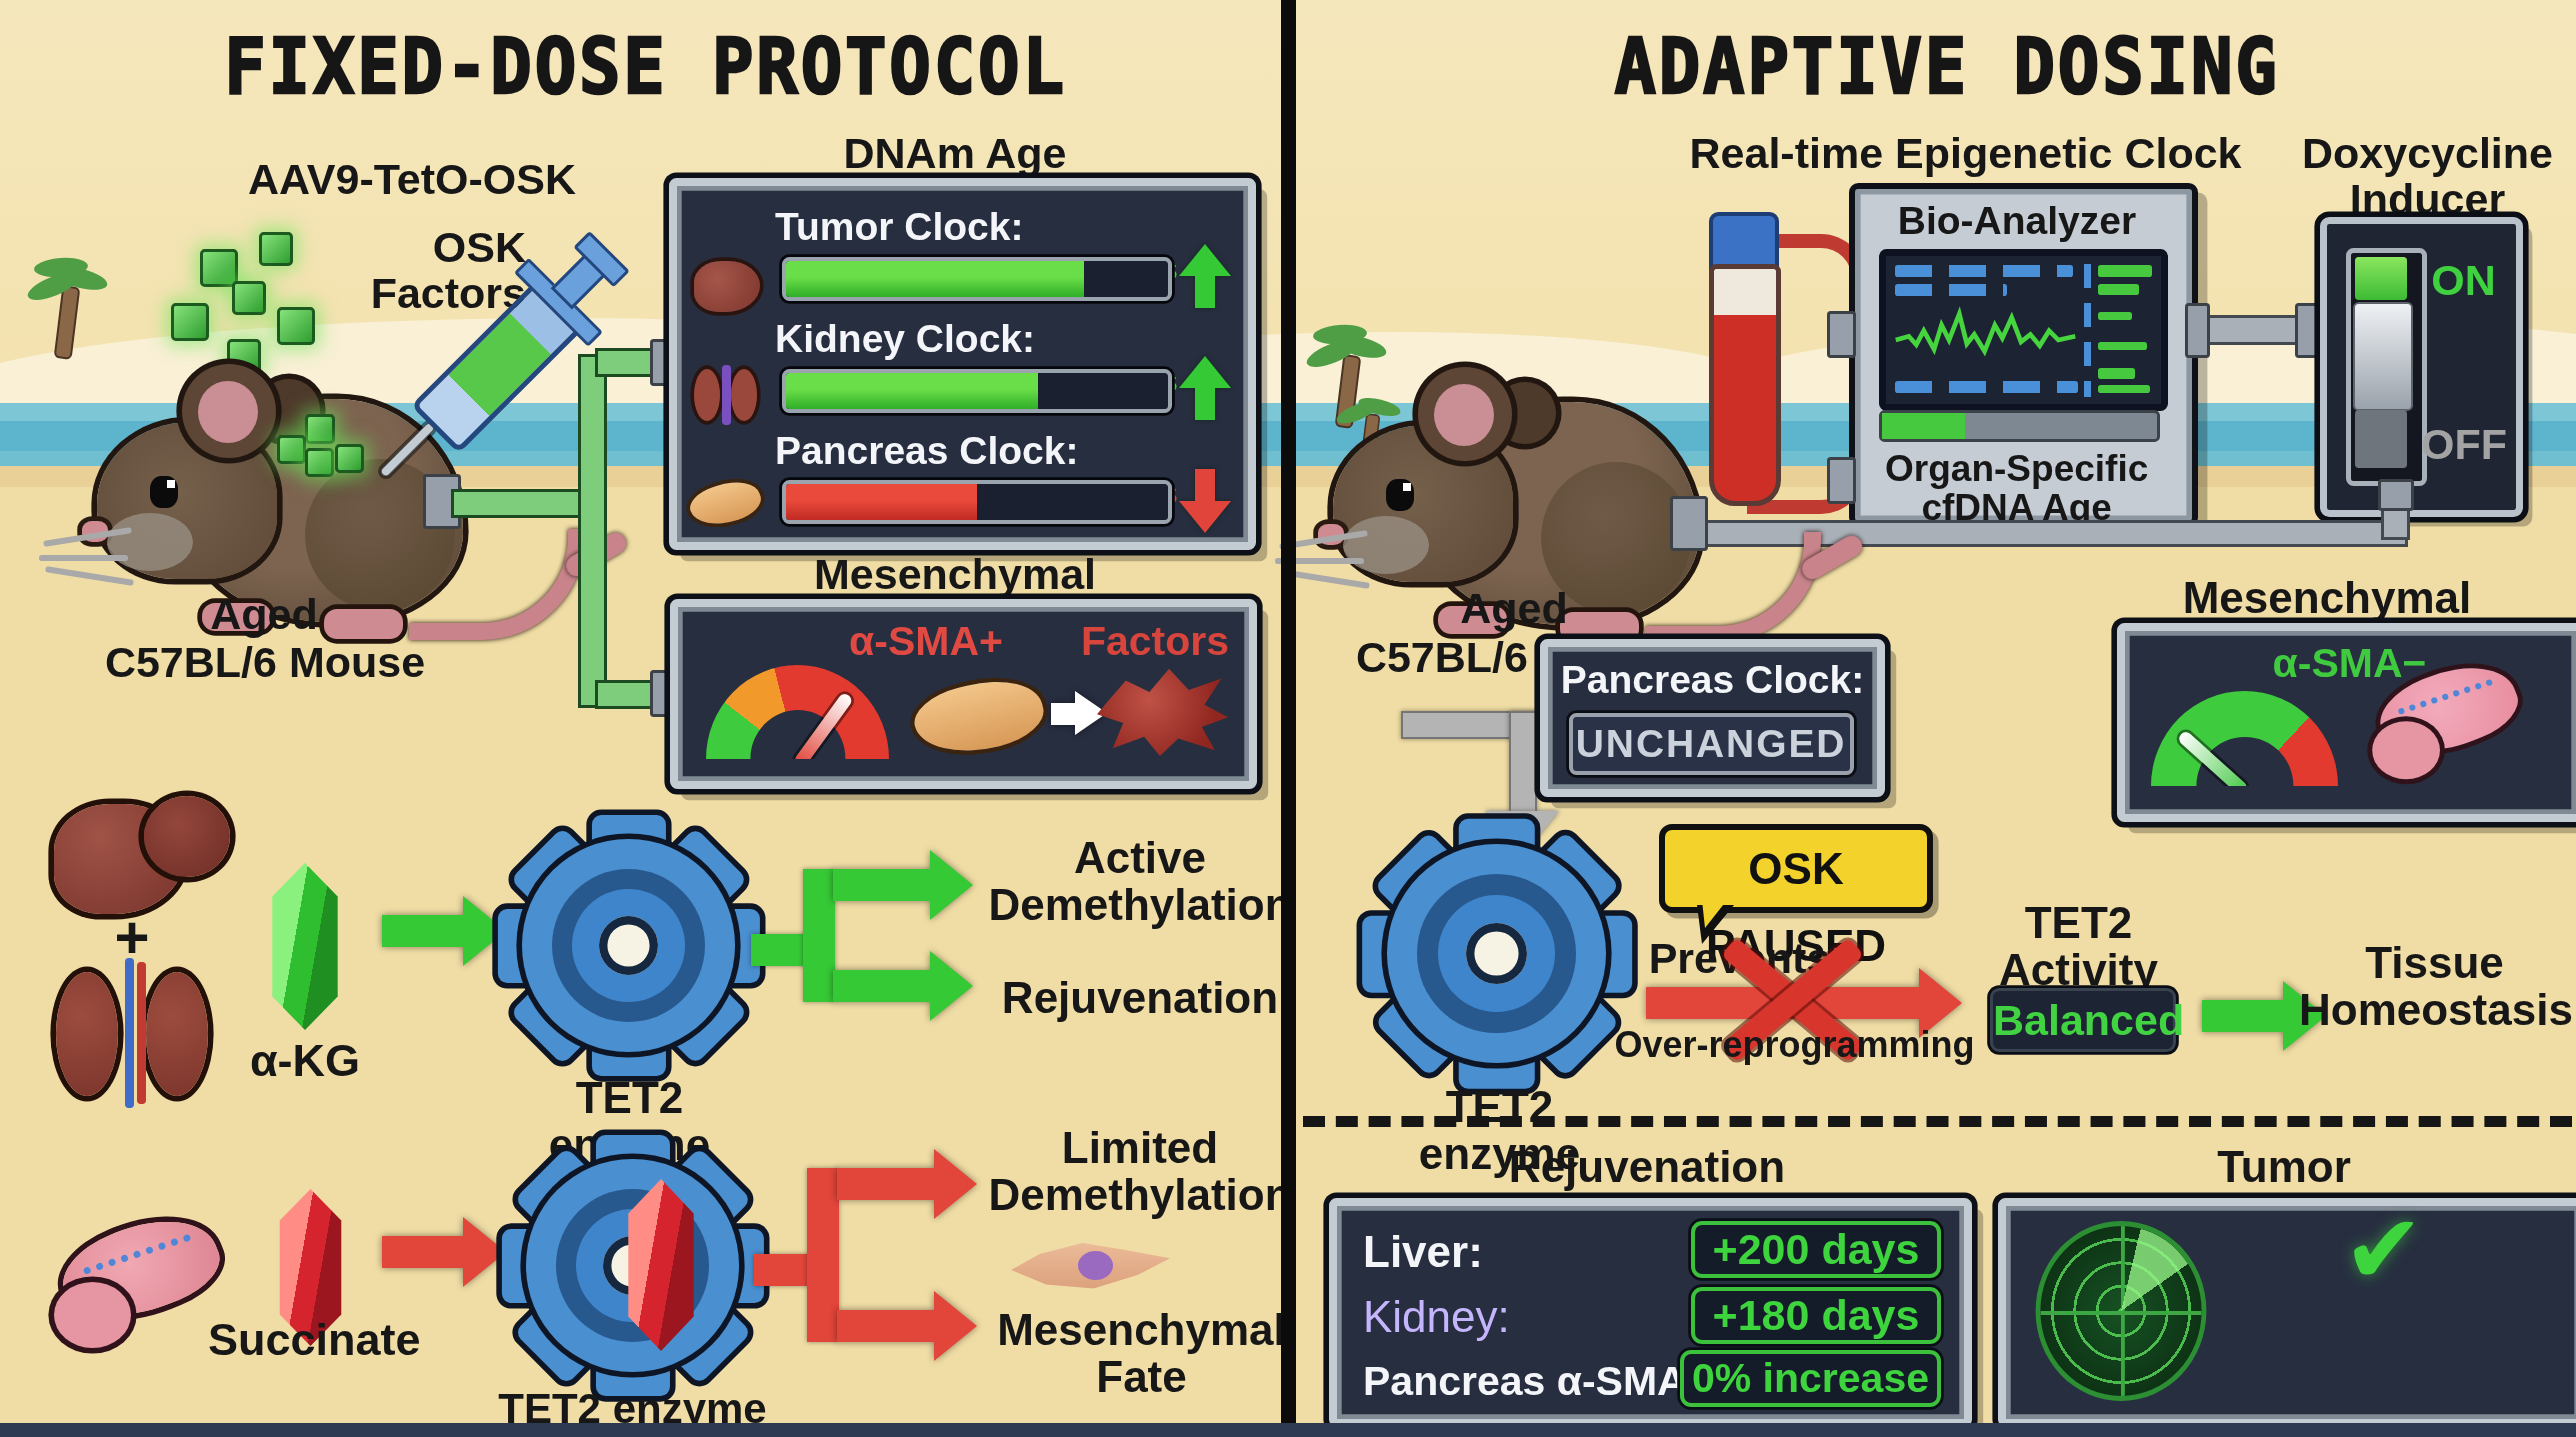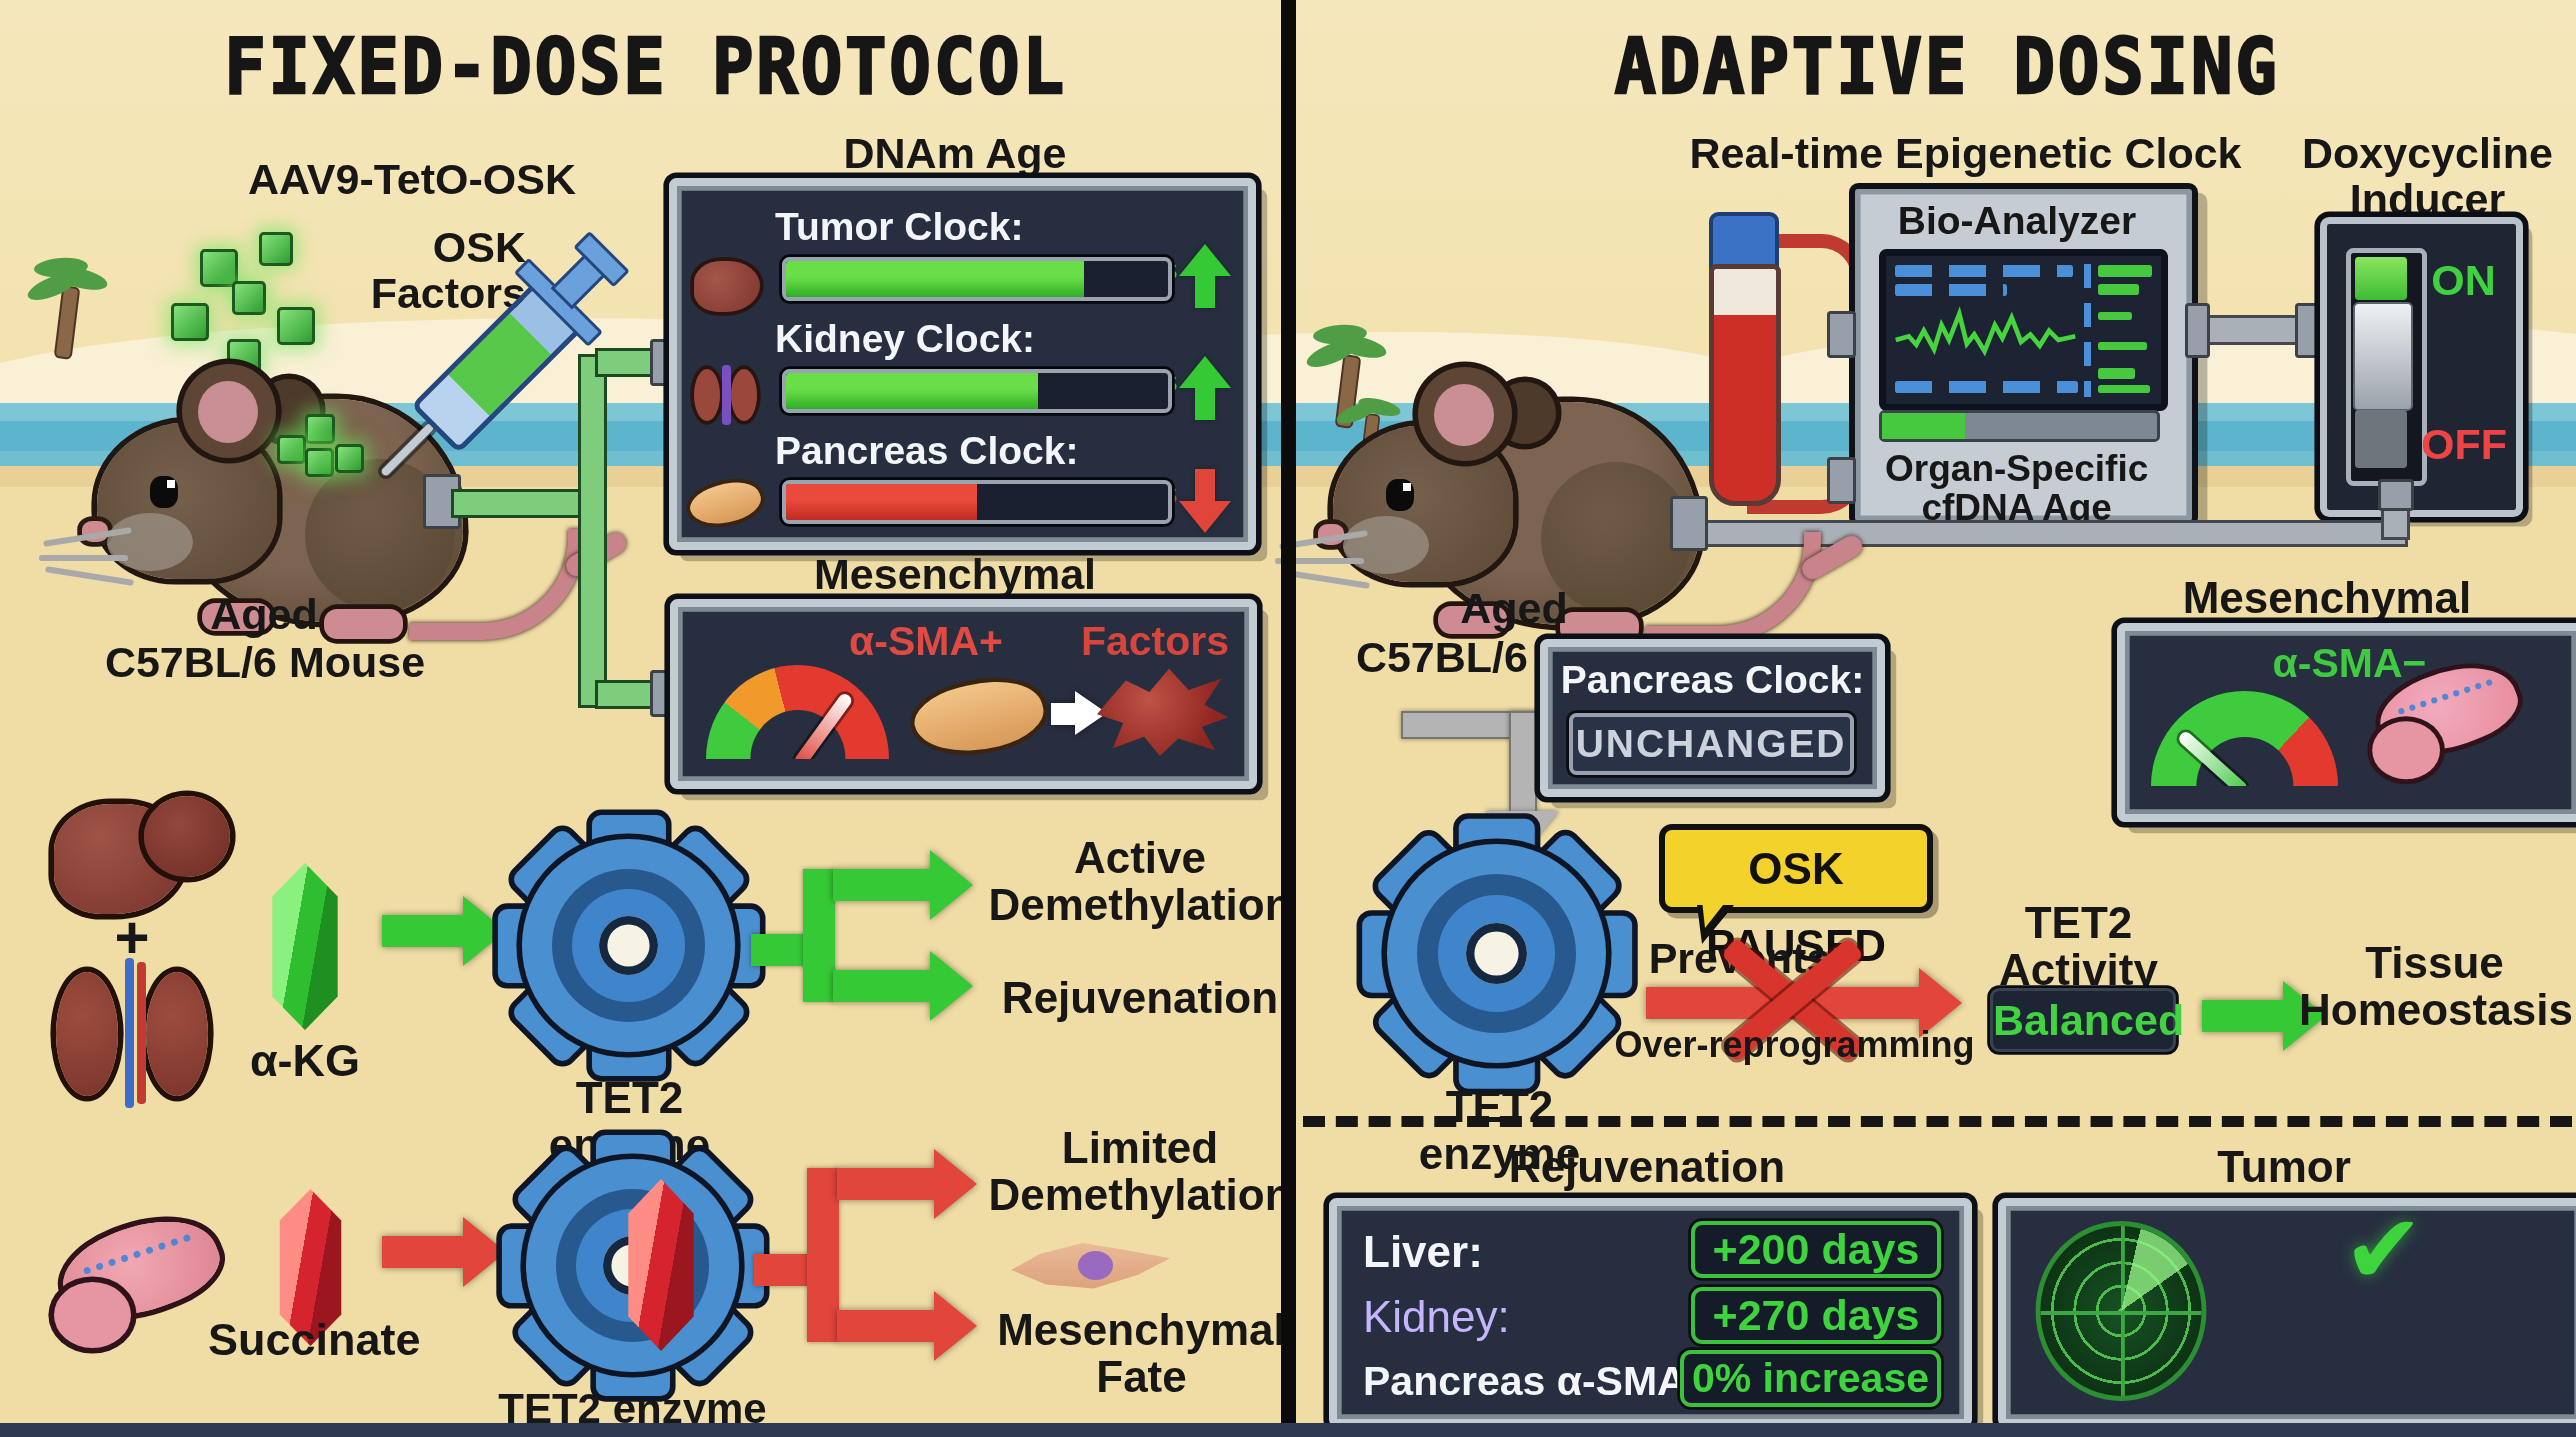--- a/index.html
+++ b/index.html
@@ -455,21 +455,21 @@
   <div class="abs stub" style="left:2185px;top:303px;width:19px;height:49px;"></div>
   <div class="abs stub" style="left:2295px;top:303px;width:19px;height:49px;"></div>
 
   <div class="abs" style="left:2320px;top:217px;width:189px;height:286px;background:#1f2533;border:7.5px solid #b9c2cb;border-radius:9.4px;box-shadow:0 0 0 5.6px #0b0e14,9.4px 9.4px 0 rgba(0,0,0,.25);">
     <div class="abs" style="left:19px;top:24px;width:71px;height:228px;background:#14171f;border:5.6px solid #a8b1ba;border-radius:7.5px;">
       <div style="position:absolute;left:3.7px;top:3.7px;width:52px;height:43px;background:linear-gradient(#8ae65e,#3dbb35);border-radius:3.7px;"></div>
       <div style="position:absolute;left:1.9px;top:49px;width:56px;height:105px;background:linear-gradient(#eef1f4,#9aa2ab);border:2.8px solid #5c636b;border-radius:5.6px;"></div>
       <div style="position:absolute;left:3.7px;top:157px;width:52px;height:58px;background:#6e757d;border-radius:3.7px;"></div>
     </div>
     <div class="abs cap" style="left:97px;top:34px;width:79px;color:#3fd13f;font-size:43px;">ON</div>
-    <div class="abs cap" style="left:92px;top:198px;width:90px;color:#ef4444;font-size:43px;">OFF</div>
+    <div class="abs cap" style="left:92px;top:198px;width:90px;color:#a3a3a3;font-size:43px;">OFF</div>
   </div>
 
   <div class="abs cable" style="left:1692px;top:520px;width:710px;height:20.6px;"></div>
   <div class="abs cable" style="left:2381px;top:500px;width:22.5px;height:34px;"></div>
   <div class="abs stub" style="left:2378px;top:479px;width:30px;height:26px;"></div>
 
   <div class="mouse" style="left:1337px;top:376px;">
     <div class="tail1"></div>
     <div class="tail2"></div>
     <div class="body"></div>
@@ -550,21 +550,21 @@
   </div>
   <div class="abs cap" style="left:2299px;top:940px;width:271px;font-size:44px;">Tissue Homeostasis</div>
 
   <div class="abs" style="left:1303px;top:1116px;width:1269px;border-top:11.2px dashed #161616;"></div>
 
   <div class="abs cap" style="left:1460px;top:1144px;width:374px;font-size:44px;">Rejuvenation Score</div>
   <div class="abs panel" style="left:1329px;top:1198px;width:627px;height:213px;">
     <div class="abs" style="left:26px;top:20.6px;font-weight:700;font-size:44px;color:#f3f5f9;">Liver:</div>
     <div class="pill" style="left:354px;top:15px;width:242px;height:49px;line-height:49px;">+200 days</div>
     <div class="abs" style="left:26px;top:86px;font-weight:400;font-size:44px;color:#c4b5fd;">Kidney:</div>
-    <div class="pill" style="left:354px;top:81px;width:242px;height:49px;line-height:49px;">+270 days</div>
+    <div class="pill" style="left:354px;top:81px;width:242px;height:49px;line-height:49px;">+180 days</div>
     <div class="abs" style="left:26px;top:152px;font-weight:700;font-size:41px;color:#f3f5f9;">Pancreas α-SMA:</div>
     <div class="pill" style="left:343px;top:144px;width:253px;height:49px;line-height:49px;font-size:41px;">0% increase</div>
   </div>
 
   <div class="abs cap" style="left:2097px;top:1144px;width:374px;font-size:44px;">Tumor Surveillance</div>
   <div class="abs panel" style="left:1998px;top:1198px;width:573px;height:213px;">
     <div class="radar" style="left:26px;top:15px;width:168px;height:170px;">
       <div class="cx"></div>
         <div class="cy"></div>
         <div class="sweep"></div>

